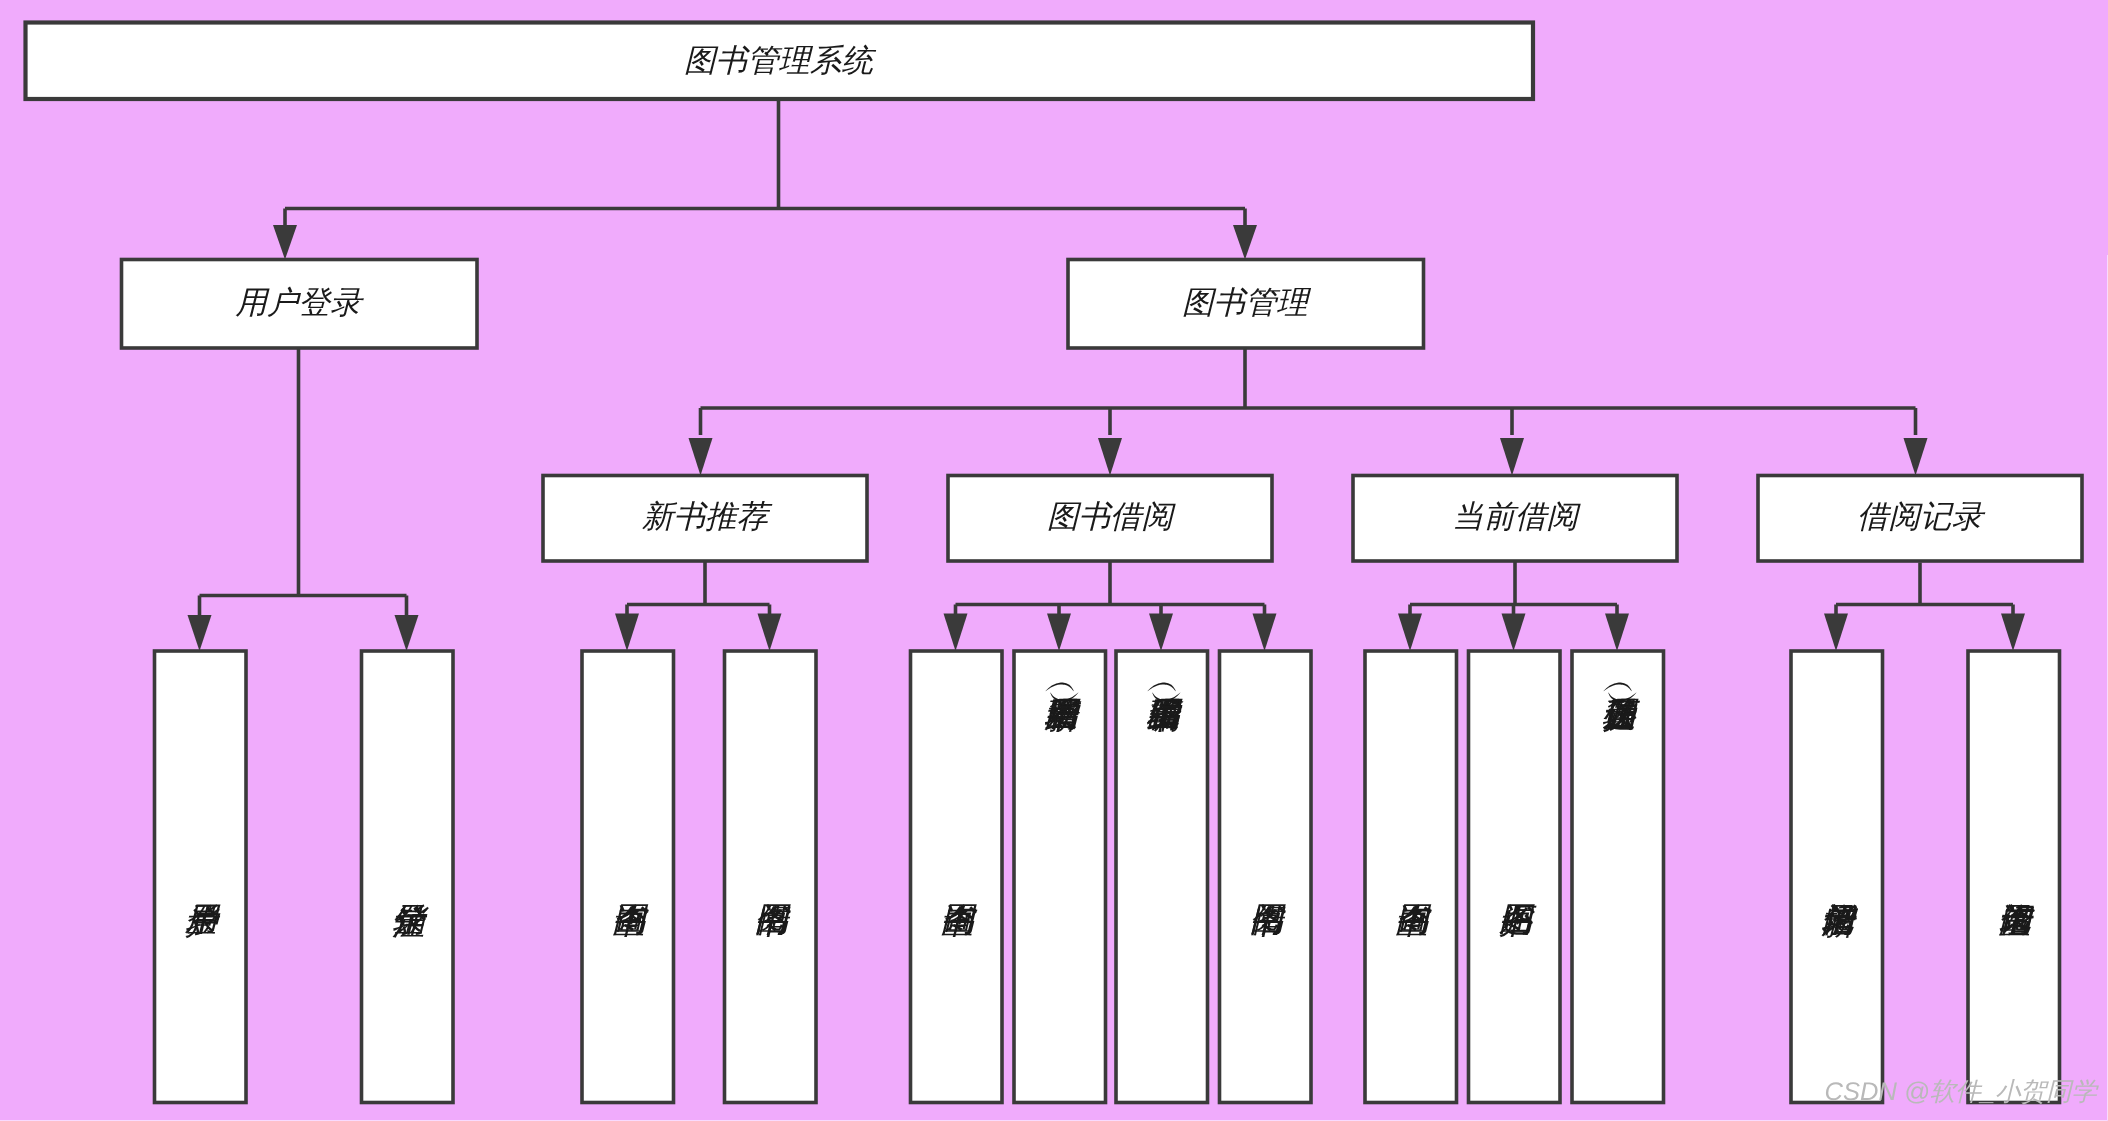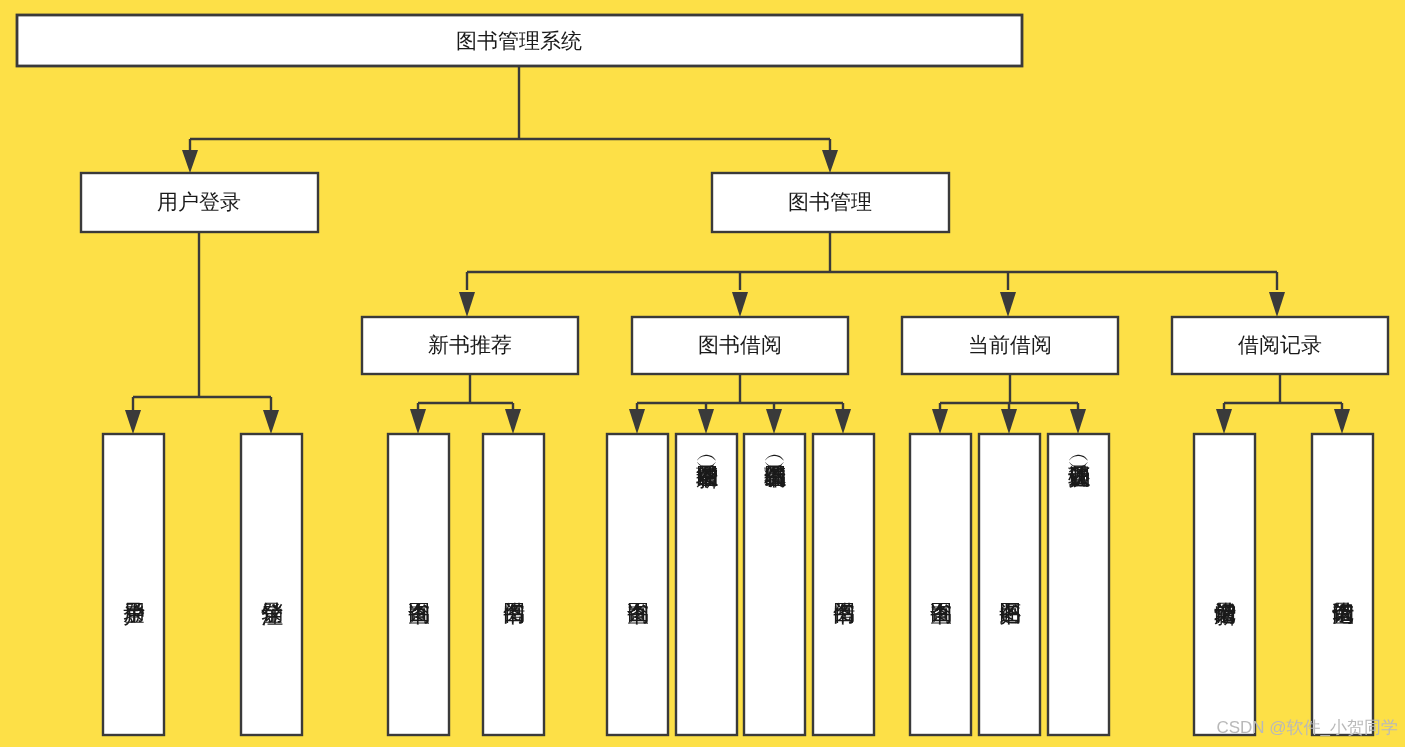--- a/index.html
+++ b/index.html
@@ -7,22 +7,23 @@
     padding: 0;
     background: #ffffff;
   }
   body {
     font-family: "Liberation Sans", "DejaVu Sans", sans-serif;
   }
   #diagram-root {
     position: relative;
     width: 1405px;
     height: 747px;
-    background: #fde047;
+    background: #f0abfc;
     overflow: hidden;
+    font-style: italic;
   }
   svg.diagram-canvas {
     position: absolute;
     top: 0;
     left: 0;
     width: 1405px;
     height: 747px;
   }
   .node-box {
     fill: #ffffff;

